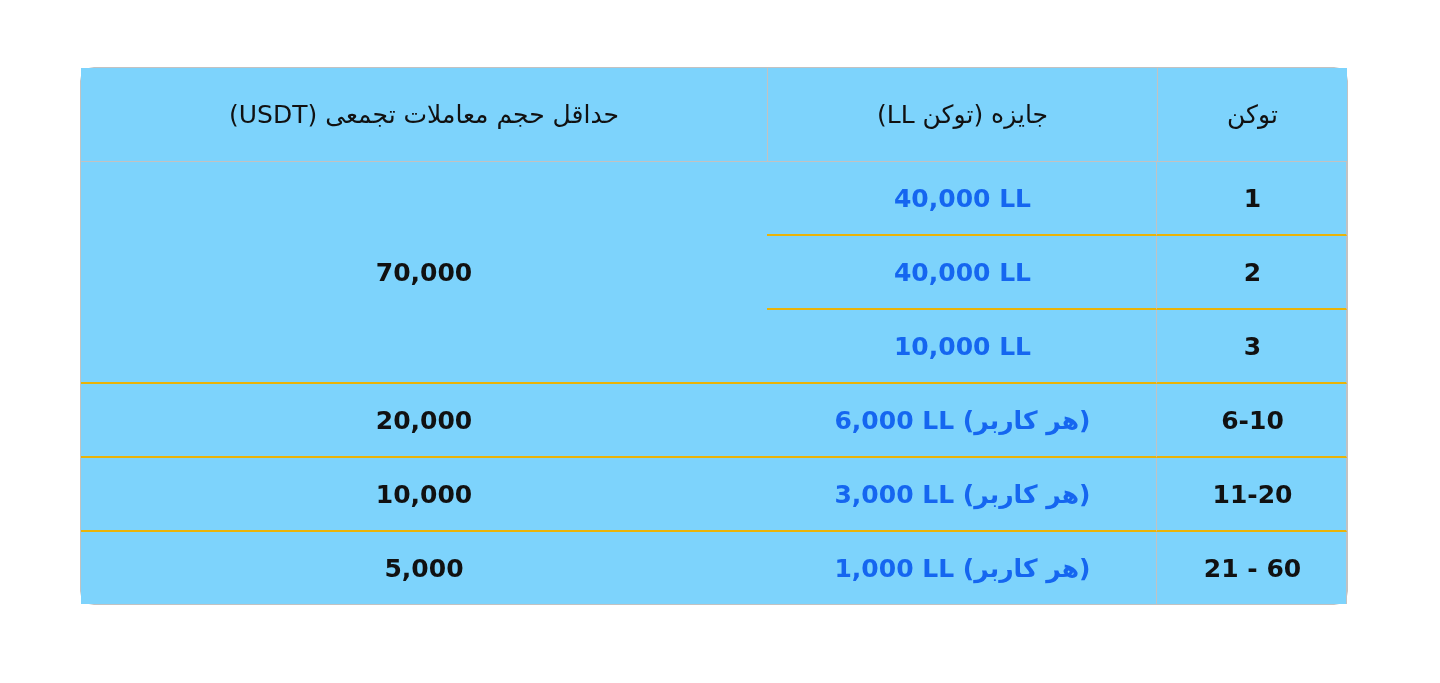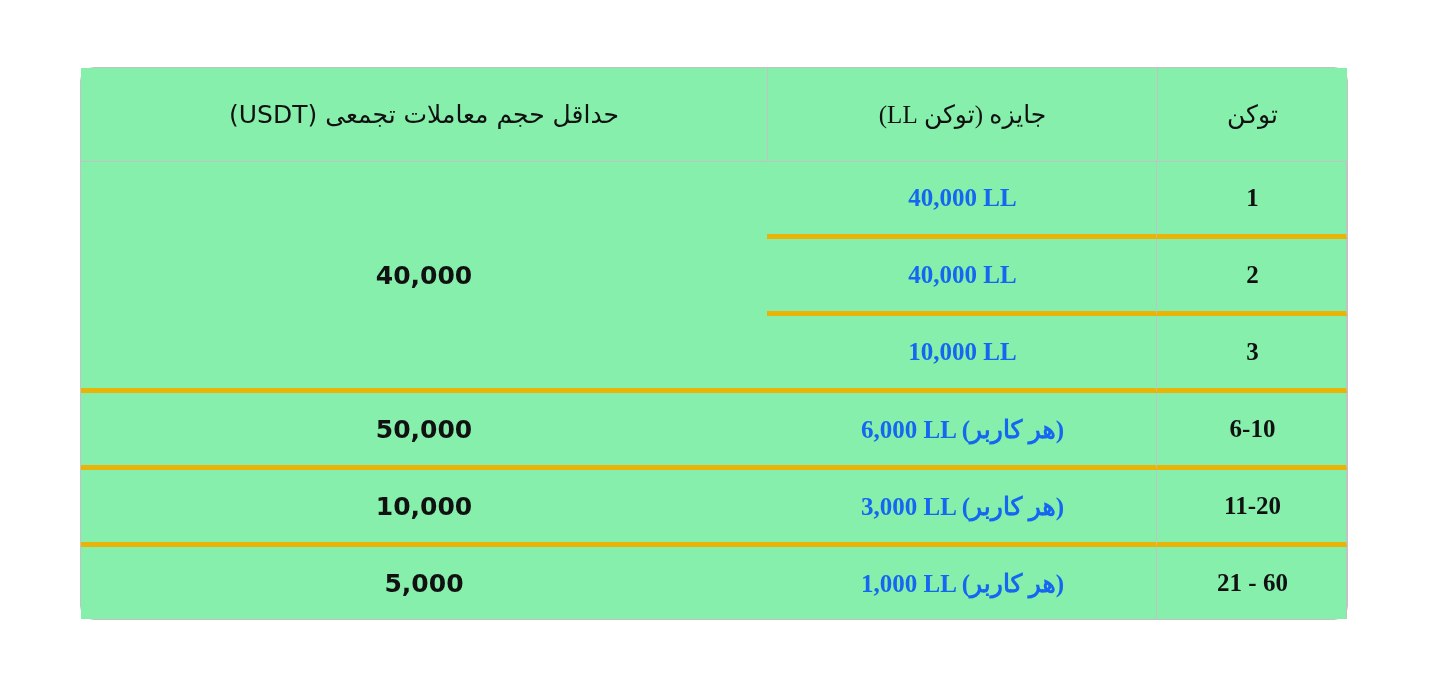--- a/index.html
+++ b/index.html
@@ -33,38 +33,37 @@
   }
   col.c-rank   { width: 190px; }
   col.c-prize  { width: 390px; }
   col.c-volume { width: 686px; }
 
   th, td {
     text-align: center;
     vertical-align: middle;
     padding: 0 10px;
     color: #111111;
-    background: #86efac;
+    background: #7dd3fc;
   }
   th {
     height: 93px;
     font-size: 25px;
     font-weight: 400;
     border-bottom: 1px solid #c2c2c2;
   }
   td {
     height: 72px;
     font-size: 25px;
     font-weight: 700;
-    border-bottom: 5px solid #eab308;
+    border-bottom: 2px solid #eab308;
   }
   
   .col-rank, .col-prize {
     border-inline-end: 1px solid #c2c2c2;
-    font-family: Liberation Serif, serif;
   }
   
   td.col-rank, td.col-prize, td.col-volume {
     direction: ltr;
   }
   td.col-prize {
     color: #1566f0;
   }
   tr.last td {
     border-bottom: none;
@@ -85,34 +84,34 @@
         <tr>
           <th class="col-rank">توکن</th>
           <th class="col-prize">جایزه (توکن LL)</th>
           <th class="col-volume">حداقل حجم معاملات تجمعی (USDT)</th>
         </tr>
       </thead>
       <tbody>
         <tr>
           <td class="col-rank">1</td>
           <td class="col-prize">40,000 LL</td>
-          <td class="col-volume" rowspan="3">40,000</td>
+          <td class="col-volume" rowspan="3">70,000</td>
         </tr>
         <tr>
           <td class="col-rank">2</td>
           <td class="col-prize">40,000 LL</td>
         </tr>
         <tr>
           <td class="col-rank">3</td>
           <td class="col-prize">10,000 LL</td>
         </tr>
         <tr>
           <td class="col-rank">6-10</td>
           <td class="col-prize">6,000 LL (هر کاربر)</td>
-          <td class="col-volume">50,000</td>
+          <td class="col-volume">20,000</td>
         </tr>
         <tr>
           <td class="col-rank">11-20</td>
           <td class="col-prize">3,000 LL (هر کاربر)</td>
           <td class="col-volume">10,000</td>
         </tr>
         <tr class="last">
           <td class="col-rank">21 - 60</td>
           <td class="col-prize">1,000 LL (هر کاربر)</td>
           <td class="col-volume">5,000</td>

